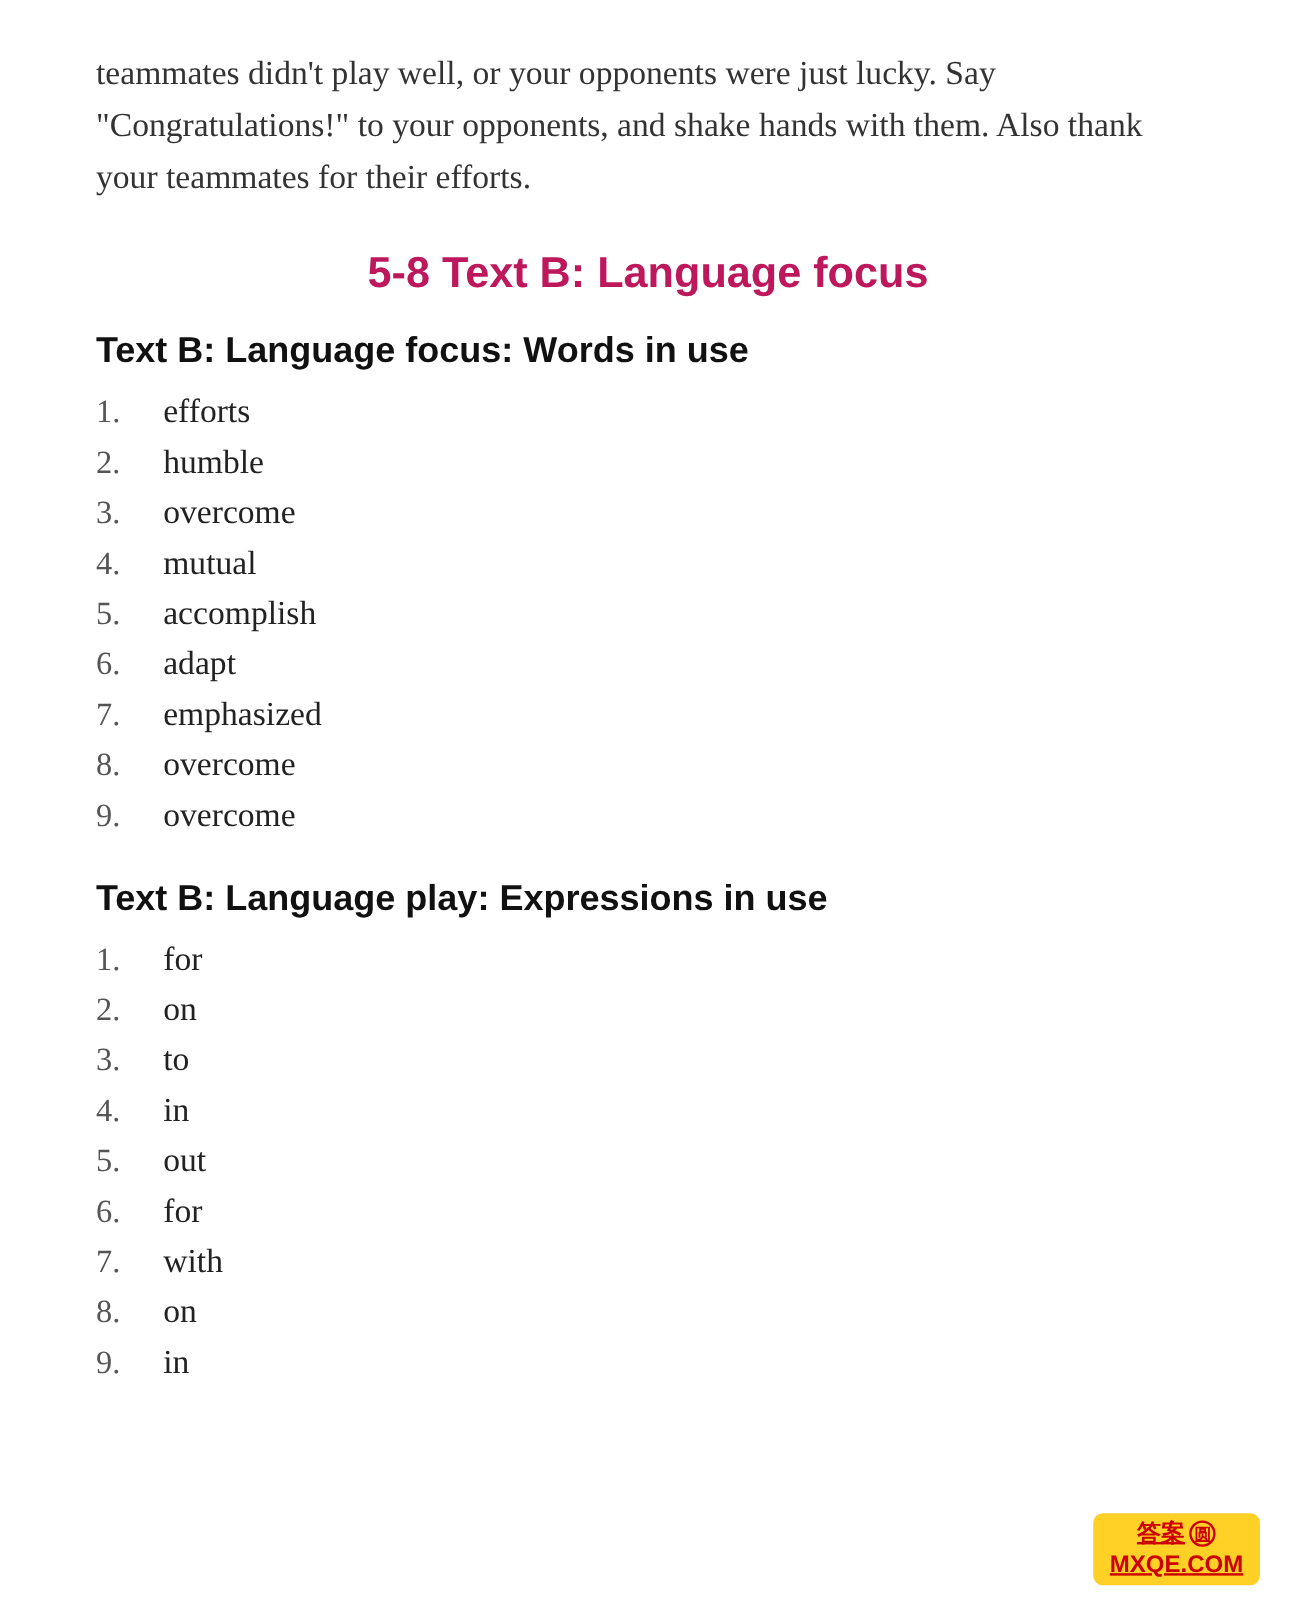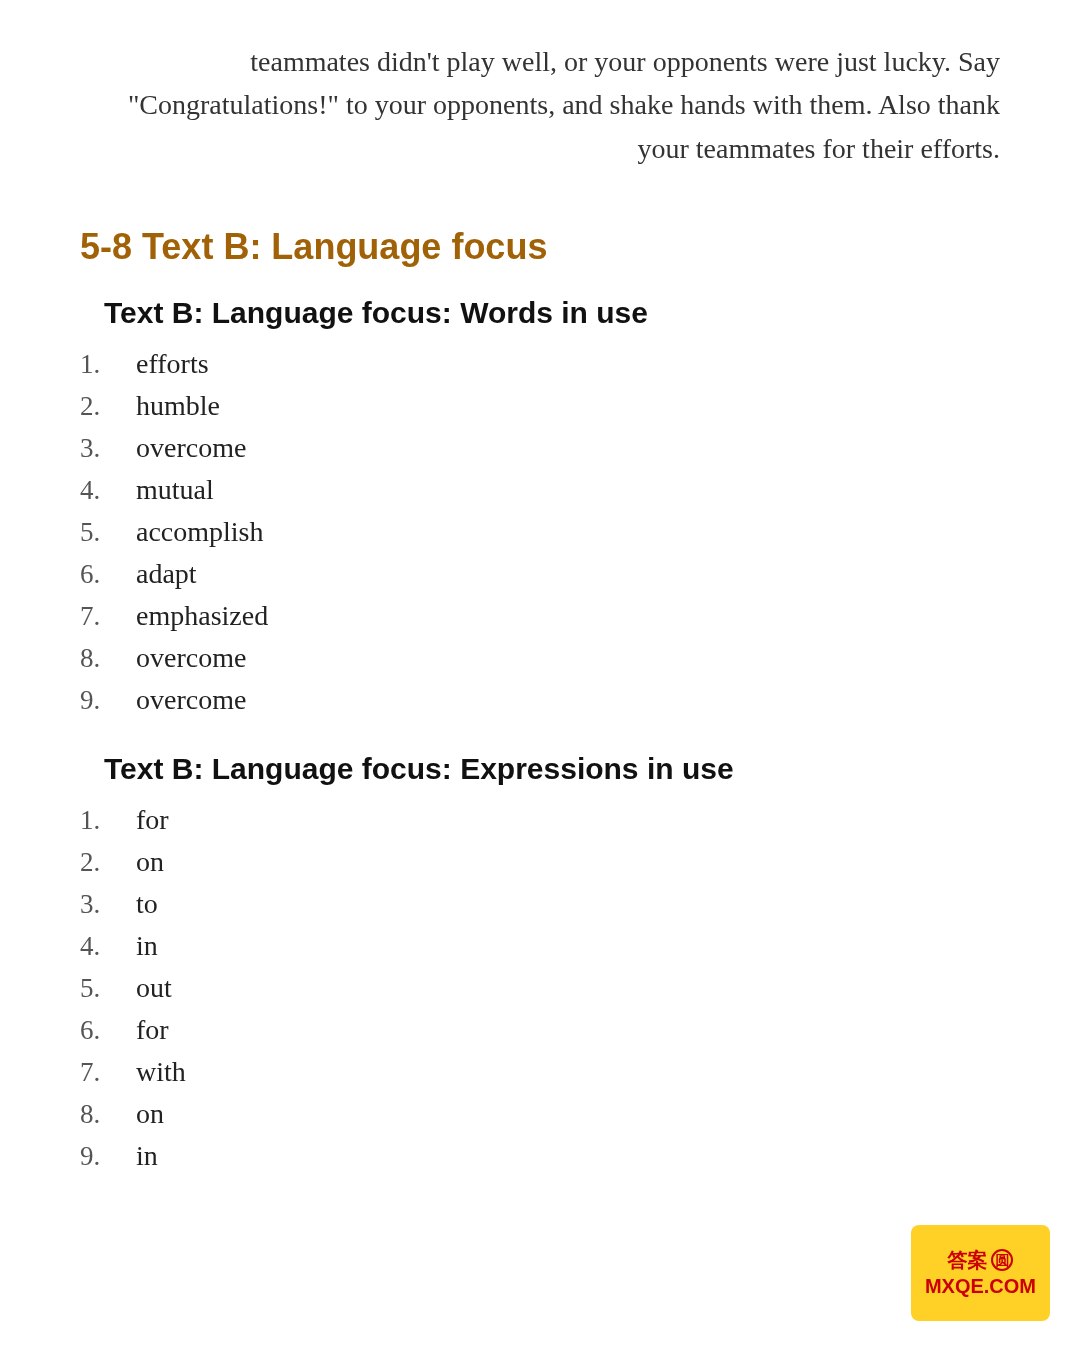--- a/index.html
+++ b/index.html
@@ -14,40 +14,39 @@
       font-size: 28px;
       color: #1a1a1a;
       width: 1080px;
       min-height: 1351px;
       padding: 40px 80px 40px 80px;
       position: relative;
     }
 
     .intro-text {
       line-height: 1.55;
-      margin-bottom: 56px;
+      margin-bottom: 36px;
       color: #333333;
-      text-align: right;
     }
 
     .section-title {
       font-size: 36px;
       font-weight: 900;
       margin-bottom: 28px;
-      color: #a16207;
+      color: #be185d;
       font-family: Arial, Helvetica, sans-serif;
+      text-align: center;
     }
 
     .subsection-title {
       font-size: 30px;
       font-weight: 800;
       margin-bottom: 18px;
       color: #111111;
       font-family: Arial, Helvetica, sans-serif;
-      margin-left: 24px;
     }
 
     .word-list {
       list-style: none;
       margin-bottom: 36px;
     }
 
     .word-list li {
       display: flex;
       align-items: baseline;
@@ -66,29 +65,30 @@
     .word-list li .word {
       color: #222222;
     }
 
     .watermark {
       position: absolute;
       bottom: 30px;
       right: 30px;
       background: rgba(255,200,0,0.85);
       border-radius: 8px;
-      padding: 22px 14px;
+      padding: 4px 14px;
       font-size: 20px;
       font-family: Arial, sans-serif;
       font-weight: bold;
       color: #cc0000;
       display: flex;
       flex-direction: column;
       align-items: center;
       line-height: 1.3;
+      text-decoration: underline;
     }
 
     .watermark-top {
       display: flex;
       align-items: center;
       gap: 4px;
     }
   </style>
 </head>
 <body>
@@ -131,21 +131,21 @@
   <li>
     <span class="num">8.</span>
     <span class="word">overcome</span>
   </li>
   <li>
     <span class="num">9.</span>
     <span class="word">overcome</span>
   </li>
 </ul>
 
-<h3 class="subsection-title">Text B: Language focus: Expressions in use</h3>
+<h3 class="subsection-title">Text B: Language play: Expressions in use</h3>
 
 <ul class="word-list">
   <li>
     <span class="num">1.</span>
     <span class="word">for</span>
   </li>
   <li>
     <span class="num">2.</span>
     <span class="word">on</span>
   </li>

